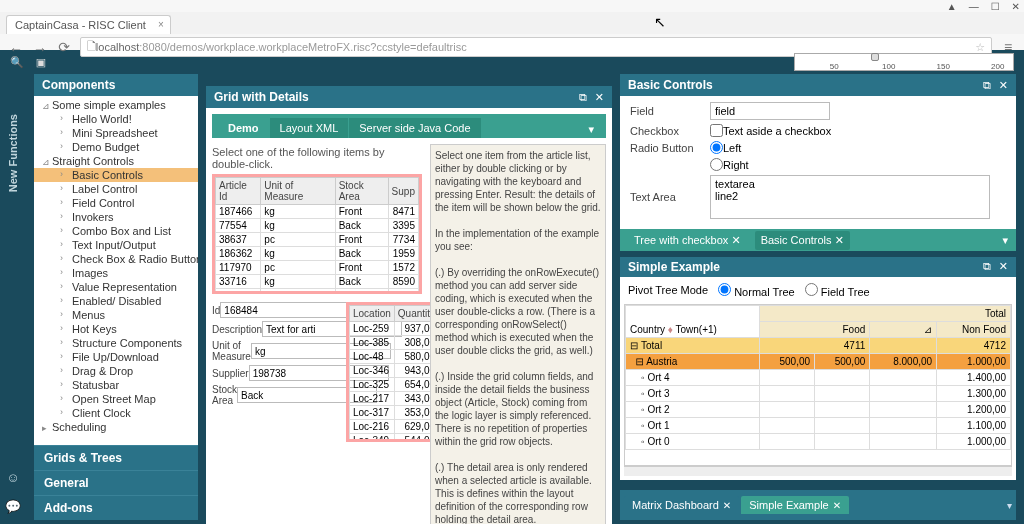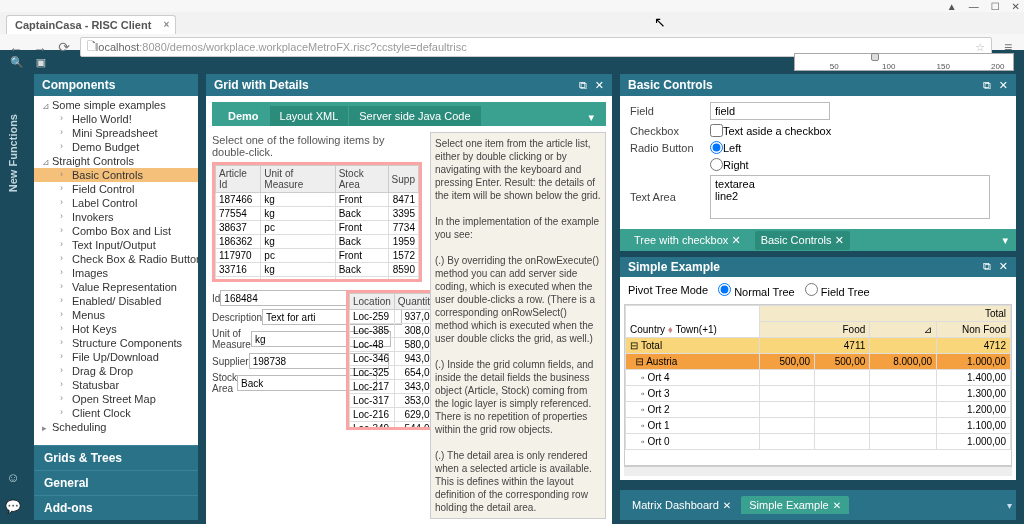--- a/index.html
+++ b/index.html
@@ -2,21 +2,21 @@
 <html><head>
 <meta charset="utf-8">
 <style>
 * { box-sizing: border-box; margin: 0; padding: 0; font-family: Arial, sans-serif; }
 body { width: 1024px; height: 524px; overflow: hidden; background: #fff; font-size: 11px; }
 
 
 .chrome { height: 50px; background: #f2f2f2; border-bottom: 1px solid #ddd; }
 .chrome-top { height: 12px; background: #f7f7f7; display: flex; justify-content: flex-end; align-items: center; padding-right: 4px; gap: 12px; }
 .chrome-top span { font-size: 10px; color: #555; cursor: default; }
-.tab-row { height: 22px; display: flex; align-items: flex-end; padding-left: 6px; font-weight: bold; }
+.tab-row { height: 22px; display: flex; align-items: flex-end; padding-left: 6px; }
 .tab { background: #fff; border: 1px solid #ccc; border-bottom: none; border-radius: 3px 3px 0 0; padding: 3px 24px 3px 8px; font-size: 11px; color: #555; position: relative; }
 .tab .x { position: absolute; right: 6px; top: 3px; color: #888; font-size: 10px; }
 .addr-row { height: 26px; display: flex; align-items: center; padding: 0 8px; gap: 8px; background: #f7f7f7; }
 .nav-ico { width: 16px; height: 16px; color: #777; display: flex; align-items: center; justify-content: center; font-size: 14px; }
 .addr { flex: 1; background: #fff; border: 1px solid #ccc; border-radius: 2px; height: 20px; display: flex; align-items: center; padding: 0 6px; font-size: 11px; color: #666; }
 .addr .proto { color: #999; }
 .addr .star { margin-left: auto; color: #bbb; }
 .cursor { position: absolute; left: 654px; top: 14px; pointer-events: none; font-size: 14px; color: #000; }
 
 
@@ -27,21 +27,21 @@
 .ruler-lbl { position: absolute; top: 8px; transform: translateX(-50%); }
 .ruler-knob { position: absolute; top: -1px; left: 35%; width: 8px; height: 8px; background: #ddd; border: 1px solid #888; border-radius: 2px; }
 
 .workspace { flex: 1; display: flex; gap: 8px; padding: 0 8px 4px 0; overflow: hidden; }
 .side-rail { width: 26px; background: #1a4a5c; color: #c0d5dc; display: flex; flex-direction: column; align-items: center; padding-top: 40px; gap: 8px; }
 .side-rail .rot { writing-mode: vertical-rl; transform: rotate(180deg); font-size: 11px; font-weight: bold; margin-bottom: auto; }
 .side-rail .ico { font-size: 13px; margin-bottom: 6px; }
 
 .col { display: flex; flex-direction: column; gap: 6px; }
 .col1 { width: 164px; }
-.col2 { width: 406px; }
+.col2 { width: 406px; margin-top: 12px; }
 .col3 { flex: 1; }
 
 .panel { background: #fff; display: flex; flex-direction: column; }
 .panel-hd { background: #2a7288; color: #fff; height: 22px; display: flex; align-items: center; padding: 0 8px; font-size: 12px; font-weight: bold; }
 .panel-hd .pico { margin-left: auto; display: flex; gap: 8px; font-size: 11px; font-weight: normal; }
 .panel-bd { flex: 1; overflow: auto; background: #fff; }
 
 
 .tree { font-size: 11px; color: #333; padding: 2px 0; }
 .tree-item { padding: 1px 4px 1px 16px; white-space: nowrap; cursor: default; }
@@ -163,22 +163,22 @@
           <span>Components</span>
         </div>
         <div class="panel-bd">
           <div class="tree">
             <div class="tree-item lvl1"><span class="exp">⊿</span><span>Some simple examples</span></div>
             <div class="tree-item lvl3">Hello World!</div>
             <div class="tree-item lvl3">Mini Spreadsheet</div>
             <div class="tree-item lvl3">Demo Budget</div>
             <div class="tree-item lvl1"><span class="exp">⊿</span><span>Straight Controls</span></div>
             <div class="tree-item lvl3 sel">Basic Controls</div>
+            <div class="tree-item lvl3">Label Control</div>
             <div class="tree-item lvl3">Field Control</div>
-            <div class="tree-item lvl3">Label Control</div>
             <div class="tree-item lvl3">Invokers</div>
             <div class="tree-item lvl3">Combo Box and List</div>
             <div class="tree-item lvl3">Text Input/Output</div>
             <div class="tree-item lvl3">Check Box &amp; Radio Button</div>
             <div class="tree-item lvl3">Images</div>
             <div class="tree-item lvl3">Value Representation</div>
             <div class="tree-item lvl3">Enabled/ Disabled</div>
             <div class="tree-item lvl3">Menus</div>
             <div class="tree-item lvl3">Hot Keys</div>
             <div class="tree-item lvl3">Structure Components</div>

